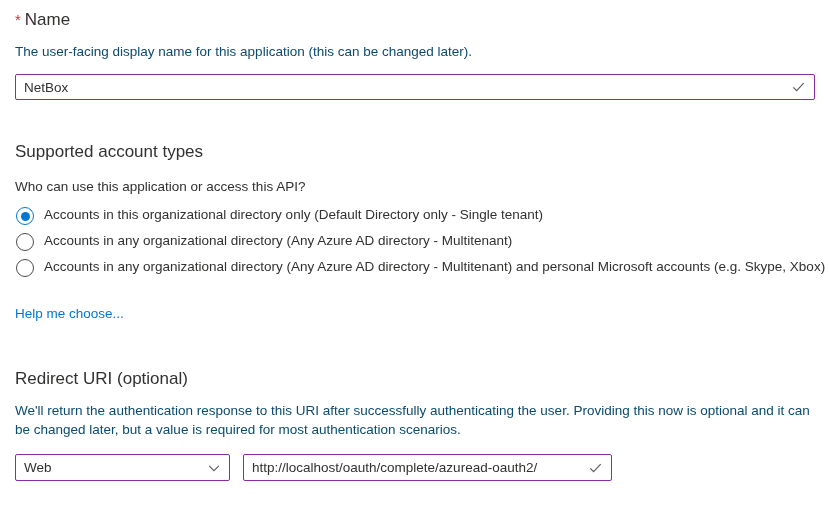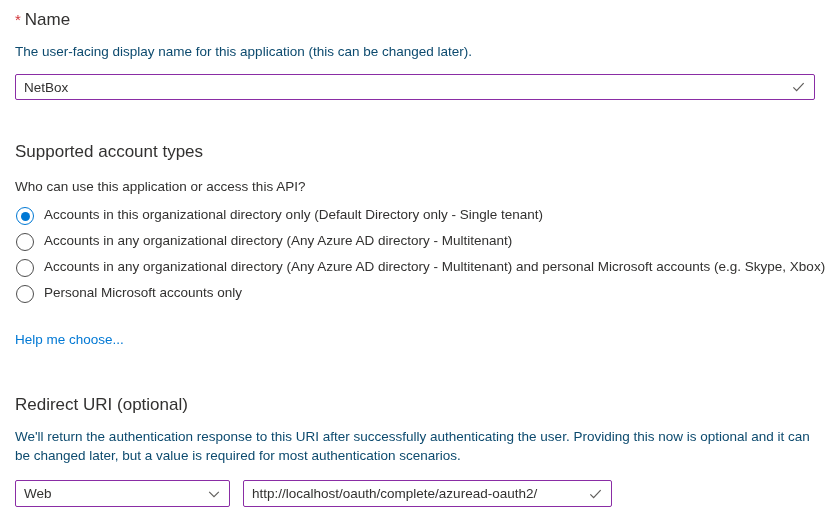--- a/index.html
+++ b/index.html
@@ -142,26 +142,20 @@
           <span class="radio-dot"></span>
         </span>
       <span class="radio-label">Accounts in any organizational directory (Any Azure AD directory - Multitenant)</span>
     </div>
     <div class="radio-row">
       <span class="radio-outer">
           <span class="radio-dot"></span>
         </span>
       <span class="radio-label">Accounts in any organizational directory (Any Azure AD directory - Multitenant) and personal Microsoft accounts (e.g. Skype, Xbox)</span>
     </div>
-    <div class="radio-row">
-      <span class="radio-outer">
-          <span class="radio-dot"></span>
-        </span>
-      <span class="radio-label">Personal Microsoft accounts only</span>
-    </div>
   </div>
 
   <a class="help-link">Help me choose...</a>
 
   
   <div class="section-title redirect-heading">Redirect URI (optional)</div>
   <div class="desc">We'll return the authentication response to this URI after successfully authenticating the user. Providing this now is optional and it can be changed later, but a value is required for most authentication scenarios.</div>
 
   <div class="controls-row">
     <div class="dropdown">

